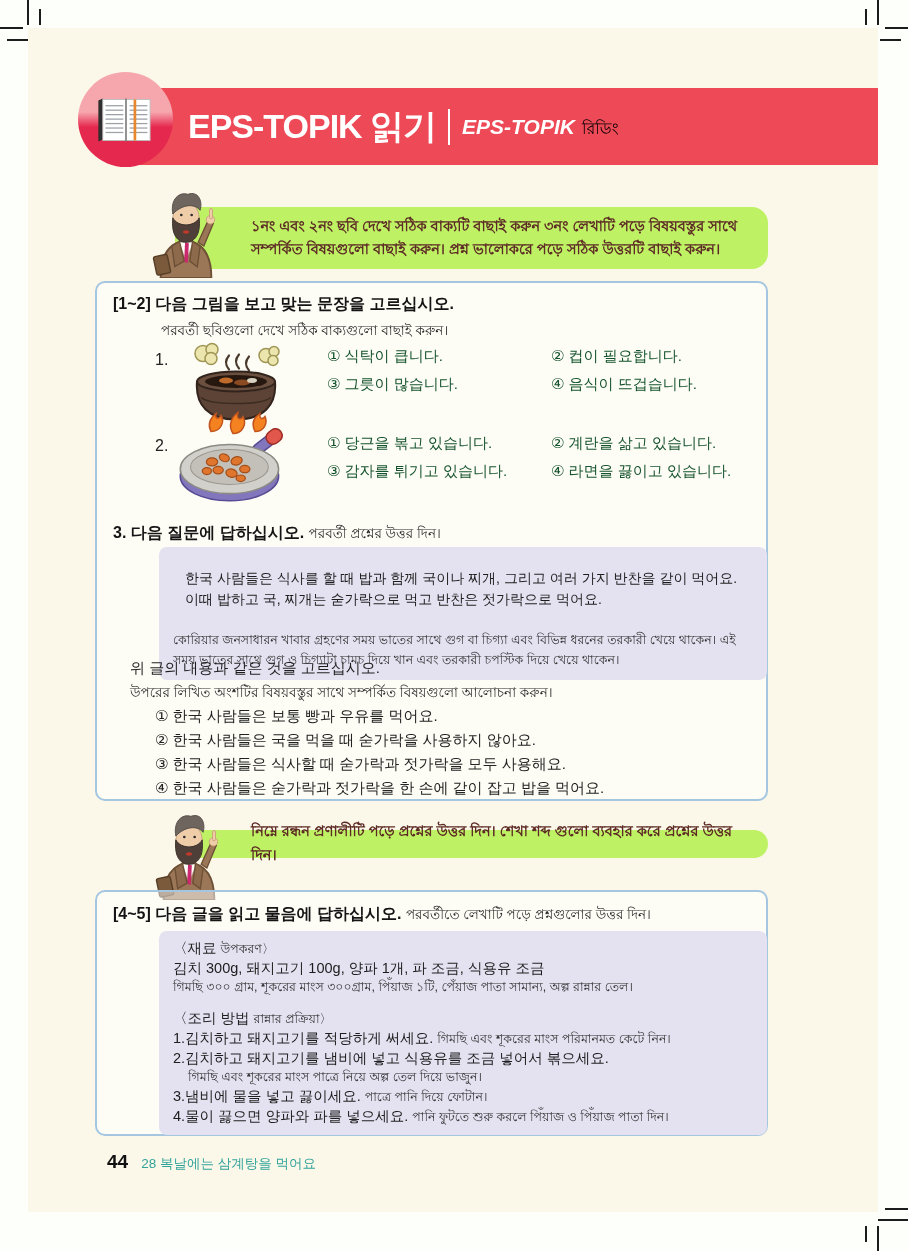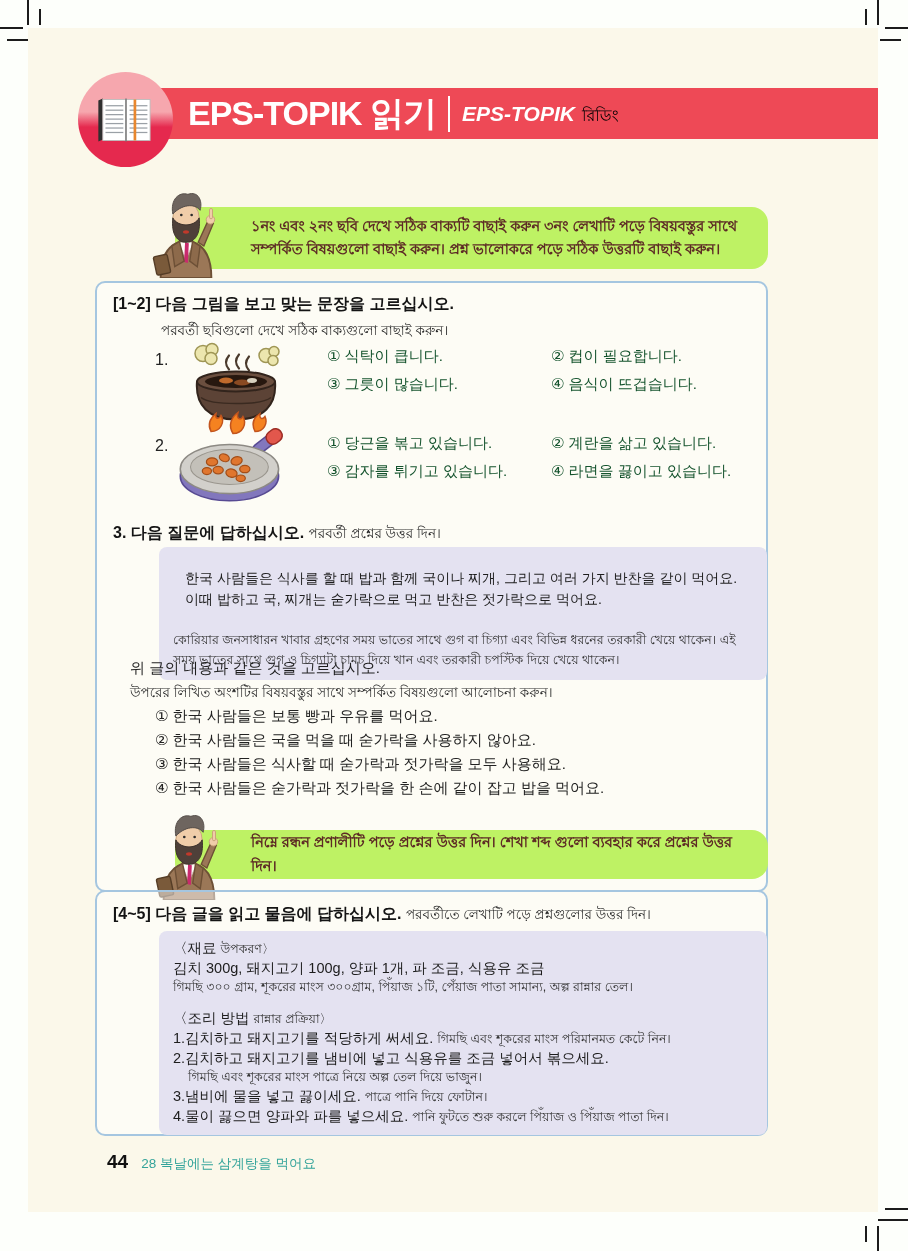--- a/index.html
+++ b/index.html
@@ -3,41 +3,41 @@
 <meta charset="utf-8">
 <style>
   html,body{margin:0;padding:0;background:#fdfffb;}
   .page{position:relative;width:908px;height:1251px;background:#fdfffb;overflow:hidden;
         font-family:"Liberation Sans","DejaVu Sans",sans-serif;color:#1d1d1d;}
   .trim{position:absolute;left:28px;top:28px;width:850px;height:1184px;background:#fbf8ea;}
   
   .crop{position:absolute;background:#1c1c1c;}
   .crop.v{width:2px}.crop.h{height:2px}
   
-  .banner{position:absolute;left:112px;top:88px;width:766px;height:51px;background:#ee4956;
+  .banner{position:absolute;left:112px;top:88px;width:766px;height:77px;background:#ee4956;
           display:flex;align-items:center;padding-left:76px;box-sizing:border-box;}
   .b-title{color:#fff;font-size:34px;font-weight:bold;letter-spacing:-1px;white-space:nowrap;}
   .b-divider{width:2px;height:36px;background:#fff;margin:0 12px;}
   .b-sub{color:#fff;font-size:21px;font-weight:bold;white-space:nowrap;font-style:italic;}
   .b-sub-bn{color:#000000;font-size:16px;margin-left:7px;margin-top:5px;white-space:nowrap;}
   .logo{position:absolute;left:78px;top:72px;width:95px;height:95px;border-radius:50%;
         background:linear-gradient(180deg,#f6a7ae 0%,#f6a7ae 42%,#e5294e 58%,#e5294e 100%);
         display:flex;align-items:center;justify-content:center;}
   
   .callout{position:absolute;left:175px;width:593px;background:#bef264;border-radius:16px;
            display:flex;align-items:center;box-sizing:border-box;color:#5d2b25;font-weight:bold;}
   .callout1{top:207px;height:62px;padding:6px 16px 6px 76px;font-size:14.5px;line-height:1.6;}
-  .callout2{top:830px;height:49px;padding:6px 14px 6px 76px;font-size:14.5px;}
+  .callout2{top:830px;height:28px;padding:6px 14px 6px 76px;font-size:14.5px;}
   .man{position:absolute;width:88px;height:94px;}
   .man1{left:142px;top:184px;}
   .man2{left:145px;top:806px;}
   
   .qbox{position:absolute;left:95px;width:673px;border:2px solid #a5c6e0;border-radius:10px;
         background:rgba(255,255,255,.5);box-sizing:border-box;}
-  .qbox1{top:281px;height:611px;}
+  .qbox1{top:281px;height:520px;}
   .qbox2{top:890px;height:246px;}
   .abs{position:absolute;}
   .h-ko{font-size:16px;font-weight:bold;color:#141414;white-space:nowrap;}
   .h-bn{font-size:13.5px;font-weight:normal;color:#2b2b2b;white-space:nowrap;}
   .qnum{font-size:16px;color:#222;}
   .opts{display:grid;grid-template-columns:224px auto;row-gap:9px;font-size:15px;color:#14532d;}
   .opts span{white-space:nowrap;}
   .purple{background:#e4e2f1;border-radius:8px;box-sizing:border-box;}
   .passage{left:62px;top:264px;width:608px;padding:9px 14px;}
   .passage-ko{font-size:14px;line-height:1.5;color:#1d1d1d;margin:12px;}

